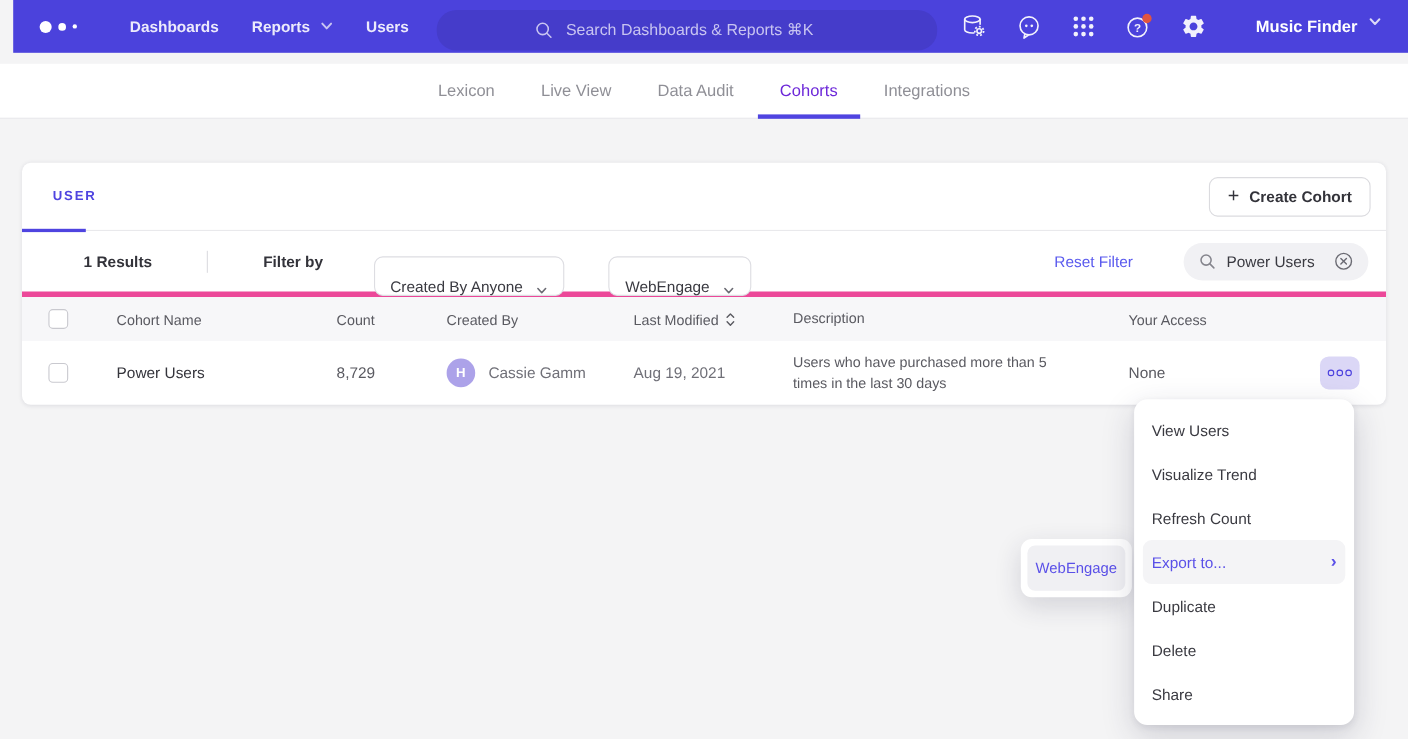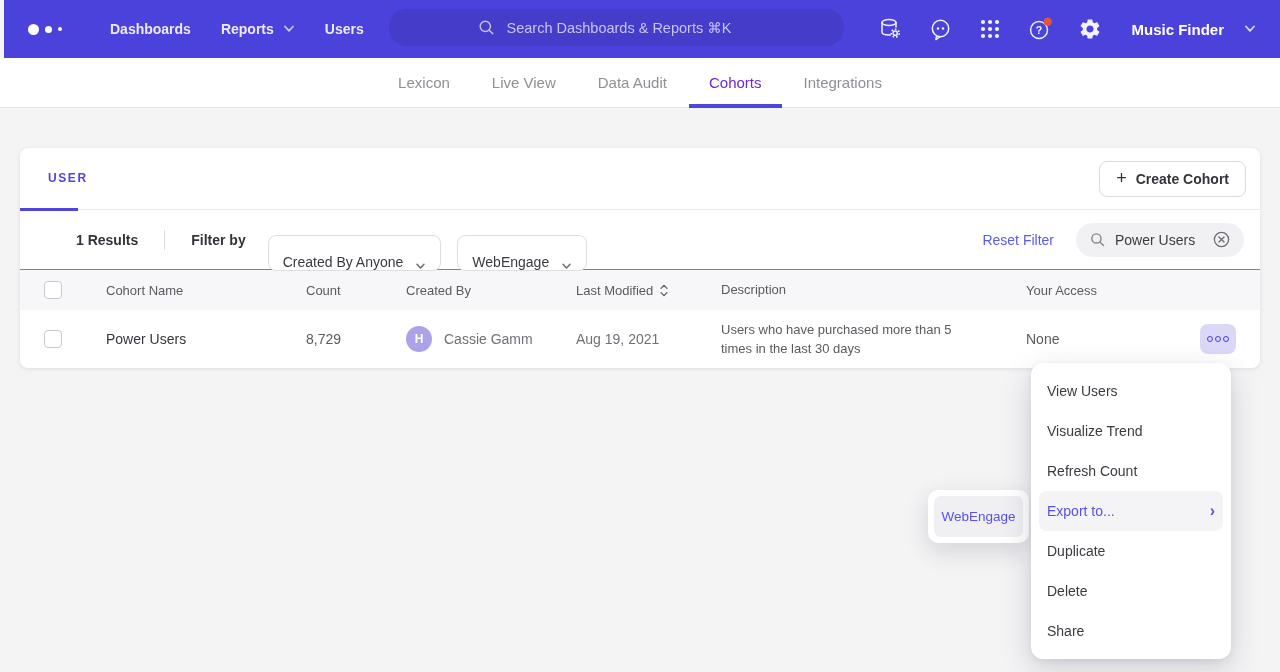--- a/index.html
+++ b/index.html
@@ -5,40 +5,40 @@
   * { margin:0; padding:0; box-sizing:border-box; }
   html,body { width:1280px; height:672px; }
   body {
     position:relative; overflow:hidden;
     background:#F4F4F5;
     font-family:"Liberation Sans", sans-serif;
     color:#3A3A41;
   }
 
   
-  .topnav { position:absolute; top:0; left:4px; right:0; height:58px; background:#4B42DC;
+  .topnav { position:absolute; top:0; left:12px; right:0; height:48px; background:#4B42DC;
             display:flex; align-items:center; padding:0 24px; z-index:5; }
   .logo { display:flex; align-items:center; gap:6px; width:52px; }
   .logo i { display:block; border-radius:50%; background:#fff; }
   .logo .d1 { width:11px; height:11px; }
   .logo .d2 { width:7px; height:7px; }
   .logo .d3 { width:4px; height:4px; }
   .nav-link { color:#ECEAFB; font-size:14px; font-weight:600; margin-left:30px;
               display:flex; align-items:center; gap:9px; cursor:pointer; white-space:nowrap; }
   .chev { display:block; }
   .nav-search { position:absolute; left:385px; top:9px; width:455px; height:37px;
                 background:#453CCA; border-radius:18px; display:flex; align-items:center;
                 justify-content:center; gap:11px; }
   .nav-search input { background:transparent; border:0; outline:none; width:250px;
                       font-family:inherit; font-size:14.5px; color:#fff; }
   .nav-search input::placeholder { color:#C8C4F1; opacity:1; }
   .nav-right { margin-left:auto; display:flex; align-items:center; gap:24px; }
   .nav-ic { width:26px; height:26px; display:flex; align-items:center; justify-content:center; cursor:pointer; }
-  .account { display:flex; align-items:center; gap:20px; color:#fff; font-size:15px;
-             font-weight:700; margin-left:4px; cursor:pointer; white-space:nowrap; }
+  .account { display:flex; gap:10px; color:#fff; font-size:15px;
+             font-weight:700; margin-left:19px; cursor:pointer; white-space:nowrap; }
 
   
   .tabbar { position:absolute; top:58px; left:0; right:0; height:50px; background:#fff;
             border-bottom:1px solid #E7E7EA; display:flex; justify-content:center; gap:2px; z-index:4; }
   .tab { padding:0 20px; display:flex; align-items:center; font-size:15px; color:#8F8F96;
          position:relative; cursor:pointer; }
   .tab.active { color:#6d28d9; font-weight:500; }
   .tab.active::after { content:""; position:absolute; left:0; right:0; bottom:-1px;
                        height:4px; background:#4F44E0; }
 
@@ -50,21 +50,21 @@
               border-bottom:3px solid #4F44E0; display:flex; align-items:center;
               padding-left:28px; color:#4F44E0; font-size:12px; font-weight:700;
               letter-spacing:1.6px; cursor:pointer; }
   .create-btn { position:absolute; right:14px; top:13px; height:36px; border:1px solid #DBDBDF;
                 border-radius:8px; background:#fff; display:flex; align-items:center; gap:9px;
                 padding:0 16px; font-size:14px; font-weight:600; color:#33333A; cursor:pointer; }
   .create-btn .plus { font-size:18px; font-weight:400; line-height:1; margin-top:-2px; }
 
   
   .filterbar { height:60px; display:flex; align-items:center; padding:0 16px 0 56px;
-               border-bottom:1px solid #ec4899; }
+               border-bottom:5px solid #ec4899;gap:24px; }
   .results { font-weight:700; font-size:14px; color:#33333A; white-space:nowrap; }
   .vdiv { width:1px; height:20px; background:#DCDCE0; margin:0 26px; }
   .filter-by { font-weight:700; font-size:14px; color:#33333A; margin-right:22px; }
   .dd { height:36px; border:1px solid #DDDDE2; border-radius:8px; display:flex; align-items:flex-end;
         gap:12px; padding:0 14px; font-size:14px; color:#3A3A41; margin-right:16px; background:#fff;
         cursor:pointer; white-space:nowrap;margin-top:26px; }
   .reset { margin-left:auto; color:#5A5AEE; font-size:14px; cursor:pointer; white-space:nowrap; }
   .search-pill { margin-left:22px; height:34px; background:#F1F1F4; border-radius:17px;
                  display:flex; align-items:center; gap:9px; padding:0 13px; width:168px; }
   .search-pill input { border:0; background:transparent; font-size:14px; color:#3A3A41;

